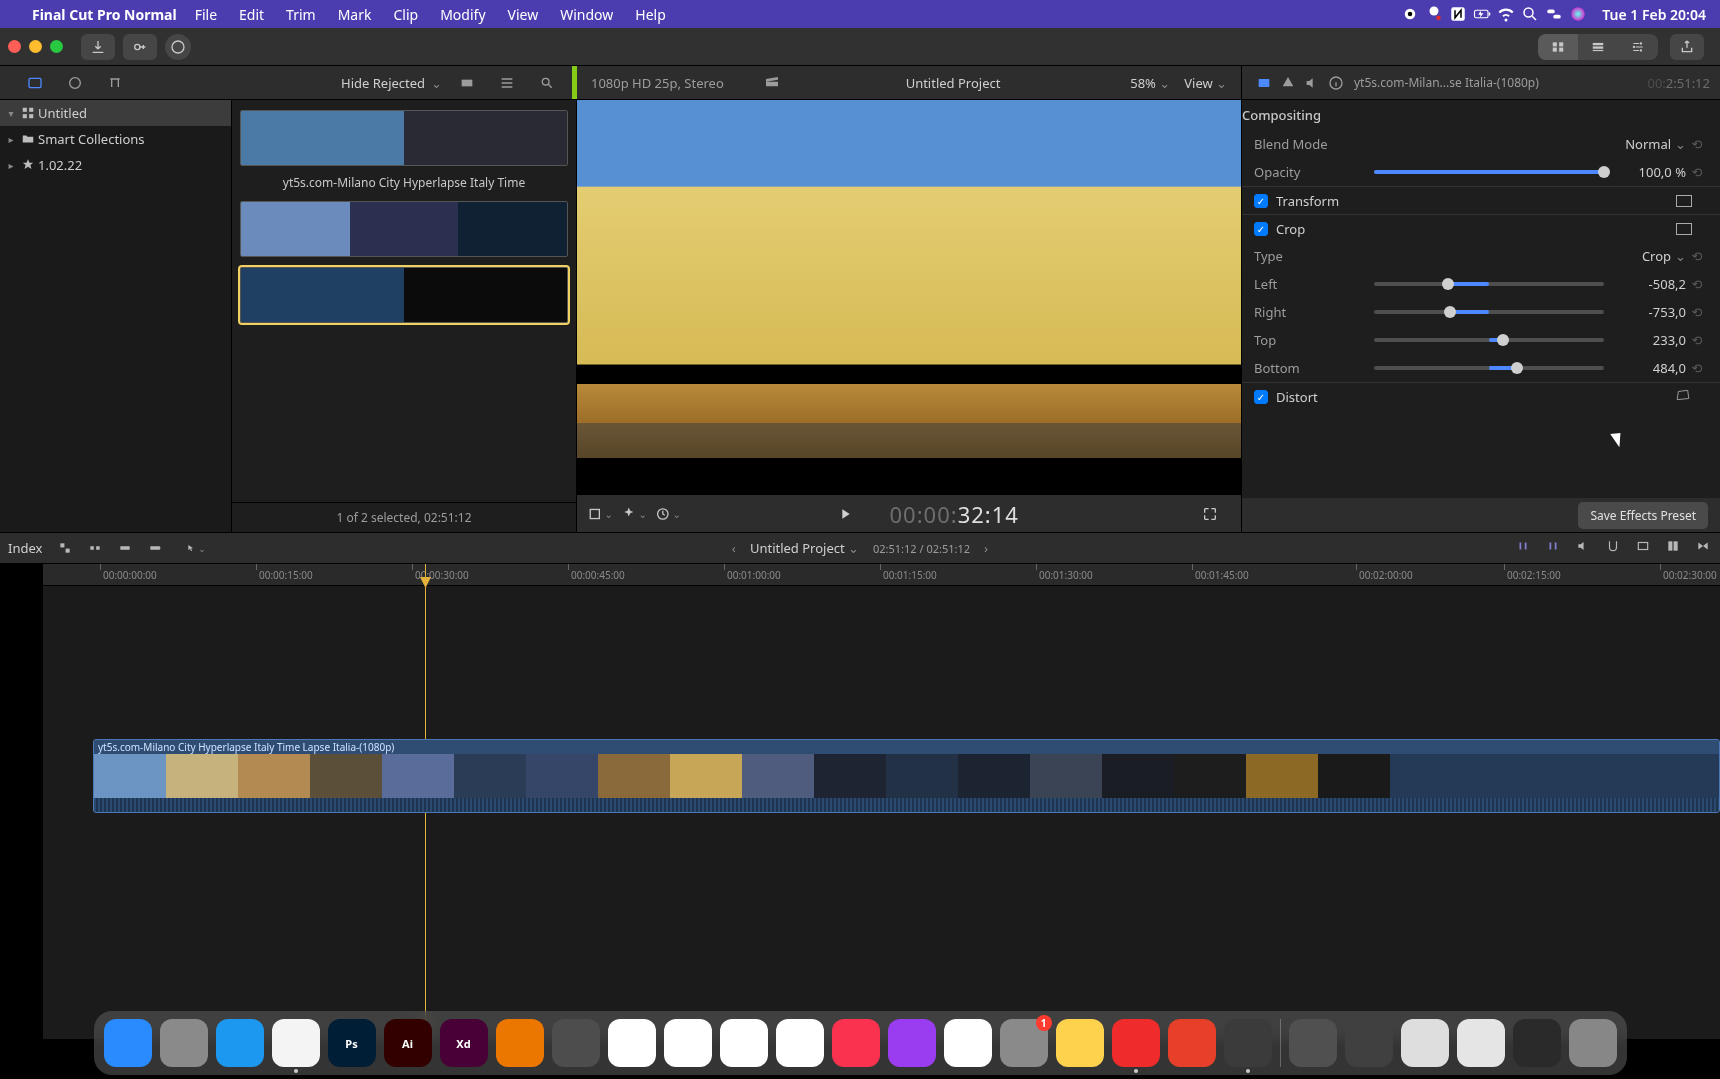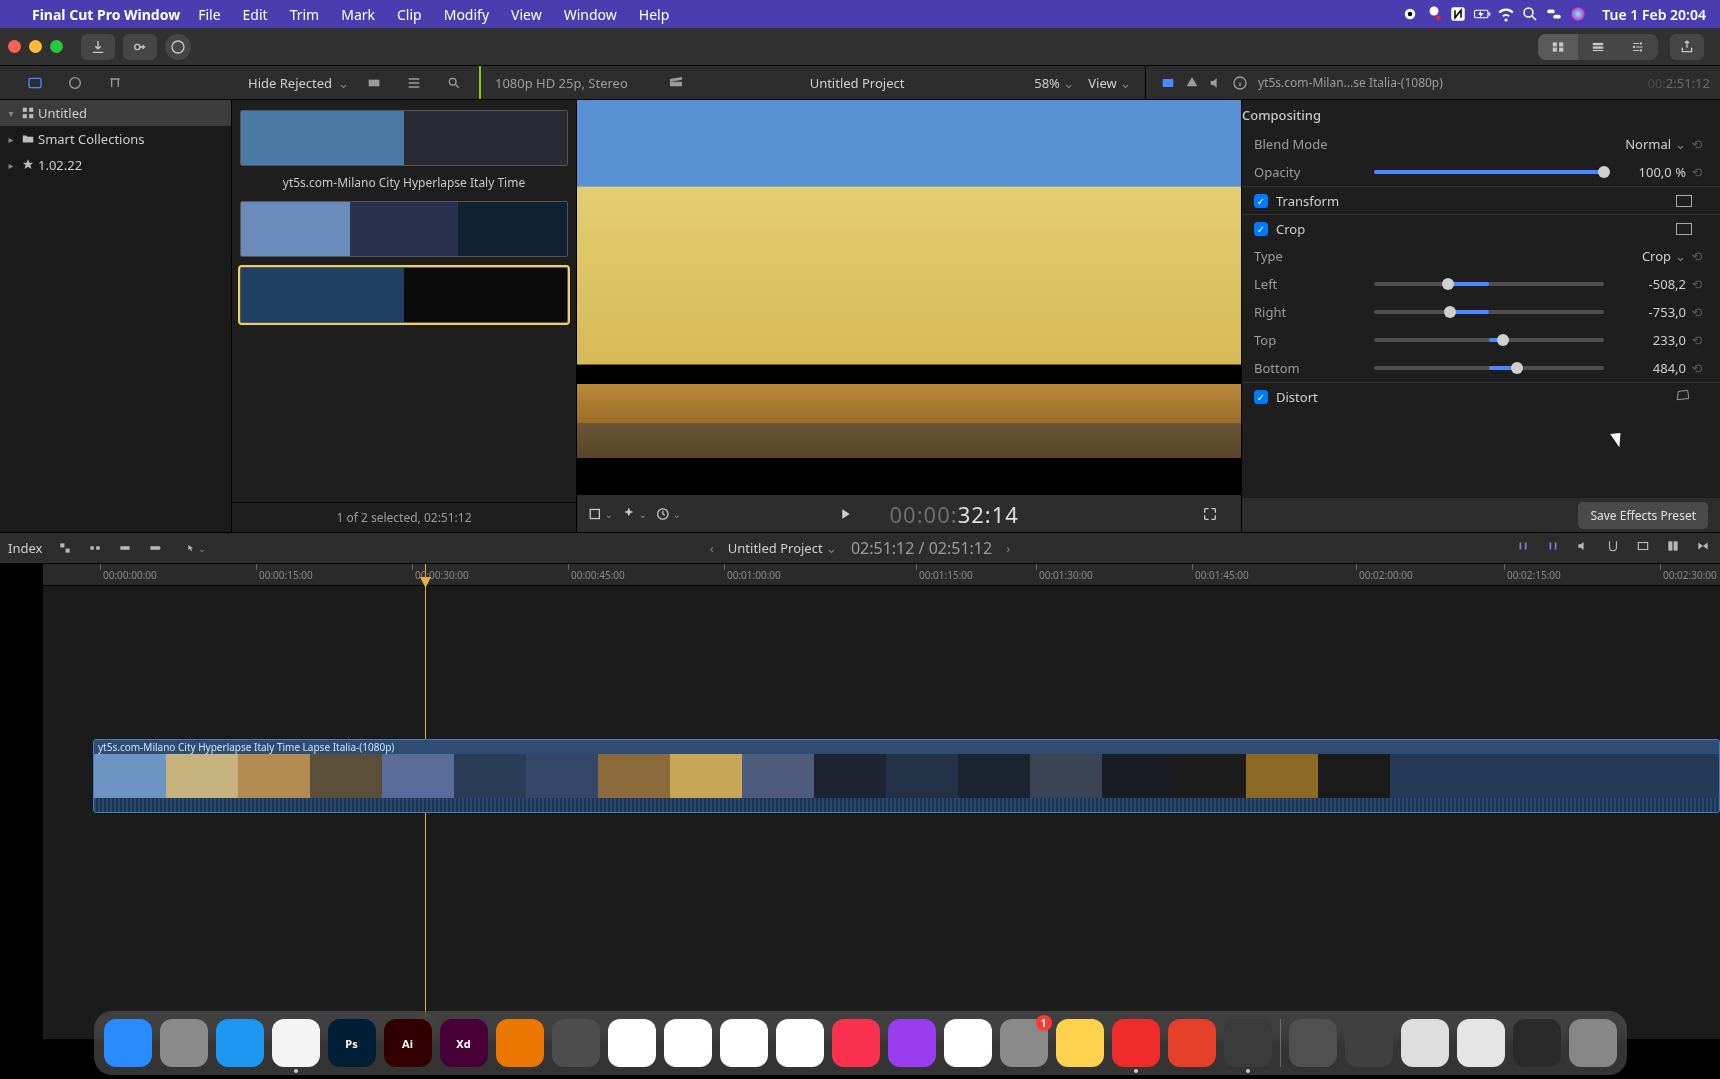--- a/index.html
+++ b/index.html
@@ -37,21 +37,21 @@
 .tl-btn{width:34px;height:26px;background:#474646;border-radius:6px;display:flex;align-items:center;justify-content:center;margin-right:8px;}
 .tl-btn svg{width:16px;height:16px;fill:#c8c8c8;}
 .toolbar .spacer{flex:1;}
 .seg{display:flex;background:#474646;border-radius:8px;overflow:hidden;margin-right:12px;}
 .seg div{width:40px;height:26px;display:flex;align-items:center;justify-content:center;}
 .seg div.active{background:#5b5a5a;}
 .seg svg{width:18px;height:14px;fill:#c8c8c8;}
 
 
 .strip{display:flex;height:34px;background:var(--panel-bg3);border-bottom:1px solid #000;font-size:13px;}
-.strip .browser-head{width:481px;display:flex;align-items:center;padding:0 10px;border-right:2px solid #84cc16;}
+.strip .browser-head{width:577px;display:flex;align-items:center;padding:0 10px;border-right:5px solid #84cc16;}
 .strip .browser-head .xtra{margin-left:10px;width:30px;display:flex;align-items:center;justify-content:center;}
 .strip .viewer-head{width:665px;display:flex;align-items:center;padding:0 14px;border-right:1px solid #000;}
 .strip .insp-head{flex:1;display:flex;align-items:center;padding:0 10px;}
 .strip .fmt{color:var(--text-dim);}
 .strip .pname{color:var(--text);margin-left:auto;margin-right:auto;}
 .strip .zoom,.strip .viewlbl{color:var(--text);margin-left:14px;}
 .tiny-ico{width:16px;height:16px;fill:var(--text-dim);}
 .strip .insp-ico{width:24px;display:flex;justify-content:center;}
 .strip .cliptitle{color:var(--text-dim);font-size:12px;white-space:nowrap;overflow:hidden;text-overflow:ellipsis;max-width:210px;margin-left:6px;}
 .strip .tc-end{color:#6d6c6c;font-size:13px;margin-left:auto;}
@@ -107,21 +107,21 @@
 .insp-row .reset{width:22px;text-align:center;color:#5a5a5a;}
 .insp-footer{margin-top:auto;height:34px;display:flex;align-items:center;justify-content:flex-end;padding-right:12px;background:var(--panel-bg3);}
 .insp-footer button{background:#4a4a4a;border:none;color:#e0e0e0;font-size:12px;padding:5px 12px;border-radius:5px;}
 
 
 .tl-head{height:32px;background:var(--panel-bg3);display:flex;align-items:center;padding:0 8px;border-top:1px solid #000;border-bottom:1px solid #000;font-size:13px;}
 .tl-head .grp{display:flex;gap:8px;margin-left:12px;}
 .tl-head .grp span{width:22px;height:18px;display:flex;align-items:center;justify-content:center;}
 .tl-head .grp svg{width:16px;height:14px;fill:#b8b8b8;}
 .tl-head .center{position:absolute;left:50%;transform:translateX(-50%);display:flex;align-items:center;gap:14px;}
-.tl-head .tc-small{color:var(--text-dim);font-size:16px;}
+.tl-head .tc-small{color:var(--text-dim);font-size:11px;}
 .tl-head .right{margin-left:auto;display:flex;gap:12px;}
 .tl-head .right span svg{width:18px;height:14px;fill:#b8b8b8;}
 .timeline{height:475px;background:#1b1b1b;position:relative;overflow:hidden;margin-left:43px;}
 .ruler{height:22px;background:var(--tl-ruler);border-bottom:1px solid #000;display:flex;font-size:10px;color:#8a8a8a;position:relative;}
 .ruler span{position:absolute;top:4px;}
 .ruler span::before{content:"";width:1px;height:6px;background:#666;position:absolute;left:-3px;top:-4px;}
 .playhead{position:absolute;top:0;bottom:0;width:1px;background:#e3b23c;left:382px;}
 .playhead::before{content:"";width:11px;height:11px;background:#e3b23c;position:absolute;left:-5px;top:13px;clip-path:polygon(50% 100%,0 0,100% 0);}
 .clip-track{position:absolute;left:50px;right:0;top:175px;height:74px;border:1px solid #4b77b8;border-radius:3px;background:#253a56;overflow:hidden;}
 .clip-track .title{height:14px;background:#2f4d73;font-size:10px;color:#cfe1ff;padding-left:4px;line-height:14px;white-space:nowrap;}
@@ -139,21 +139,21 @@
 
 
 .cursor{position:absolute;width:16px;height:22px;left:1614px;top:430px;pointer-events:none;}
 .cursor::before{content:"";position:absolute;width:0;height:0;border-left:9px solid #fff;border-top:5px solid transparent;border-bottom:11px solid transparent;transform:rotate(-35deg);}
 </style>
 </head>
 <body>
 
 <div class="menubar">
   <span class="apple"></span>
-  <span class="appname">Final Cut Pro Window</span>
+  <span class="appname">Final Cut Pro Normal</span>
   <span class="menu-item">File</span>
   <span class="menu-item">Edit</span>
   <span class="menu-item">Trim</span>
   <span class="menu-item">Mark</span>
   <span class="menu-item">Clip</span>
   <span class="menu-item">Modify</span>
   <span class="menu-item">View</span>
   <span class="menu-item">Window</span>
   <span class="menu-item">Help</span>
   <span class="spacer"></span>
@@ -601,21 +601,21 @@
   </div>
 </div>
 
 <div class="timeline">
   <div class="ruler" id="ruler">
       <span style="left: 60px;">00:00:00:00</span>
       <span style="left: 216px;">00:00:15:00</span>
       <span style="left: 372px;">00:00:30:00</span>
       <span style="left: 528px;">00:00:45:00</span>
       <span style="left: 684px;">00:01:00:00</span>
-      <span style="left: 876px; text-align: right;">00:01:15:00</span>
+      <span style="left: 840px; text-align: right;">00:01:15:00</span>
       <span style="left: 996px;">00:01:30:00</span>
       <span style="left: 1152px;">00:01:45:00</span>
       <span style="left: 1316px;">00:02:00:00</span>
       <span style="left: 1464px;">00:02:15:00</span>
       <span style="left: 1620px;">00:02:30:00</span>
     </div>
   <div class="playhead"></div>
   <div class="clip-track">
     <div class="title">yt5s.com-Milano City Hyperlapse Italy Time Lapse Italia-(1080p)</div>
     <div class="strip-th" id="clipstrip">

